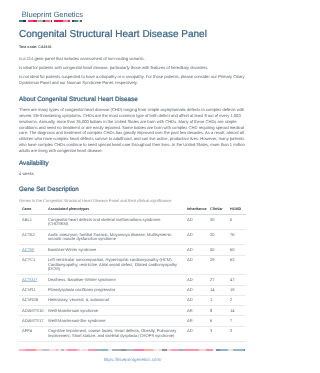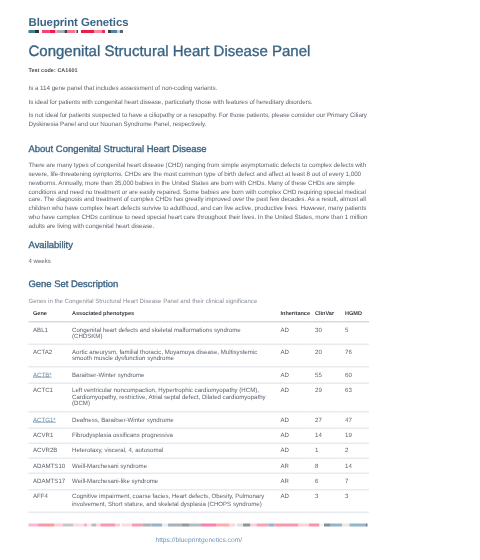--- a/index.html
+++ b/index.html
@@ -9,21 +9,21 @@
     color:#444a52;
     overflow:hidden;
     -webkit-font-smoothing:antialiased;
     text-rendering:geometricPrecision;
   }
   .page{position:relative;width:264px;height:373px;box-sizing:border-box;}
   .content{position:absolute;left:19px;top:0;width:227px;}
 
   
   .logo-wrap{position:absolute;left:0;top:10.8px;}
-  .logo-text{font-size:7.6px;font-weight:bold;color:#3c6485;letter-spacing:-0.05px;line-height:8px;}
+  .logo-text{font-size:7.6px;font-weight:normal;color:#3c6485;letter-spacing:-0.05px;line-height:8px;text-align:right;}
   .logo-bar{margin-top:1.4px;height:2.2px;width:64px;position:relative;}
   .logo-bar i{position:absolute;top:0;display:block;}
 
   
   h1.title{position:absolute;left:0;top:29.5px;font-size:10px;font-weight:normal;color:#3a6382;margin:0;line-height:9px;letter-spacing:0px;white-space:nowrap;-webkit-text-stroke:0.22px #3a6382;}
   .testcode{position:absolute;left:0;top:44.6px;font-size:3.6px;font-weight:bold;color:#4a5159;letter-spacing:.05px;line-height:4px;}
 
   #intro{position:absolute;left:0;top:55.8px;width:227px;}
   .para{font-size:4.2px;line-height:5.8px;color:#5c636d;margin-bottom:3.3px;letter-spacing:-0.035px;}
   .para:last-child{margin-bottom:0;}

